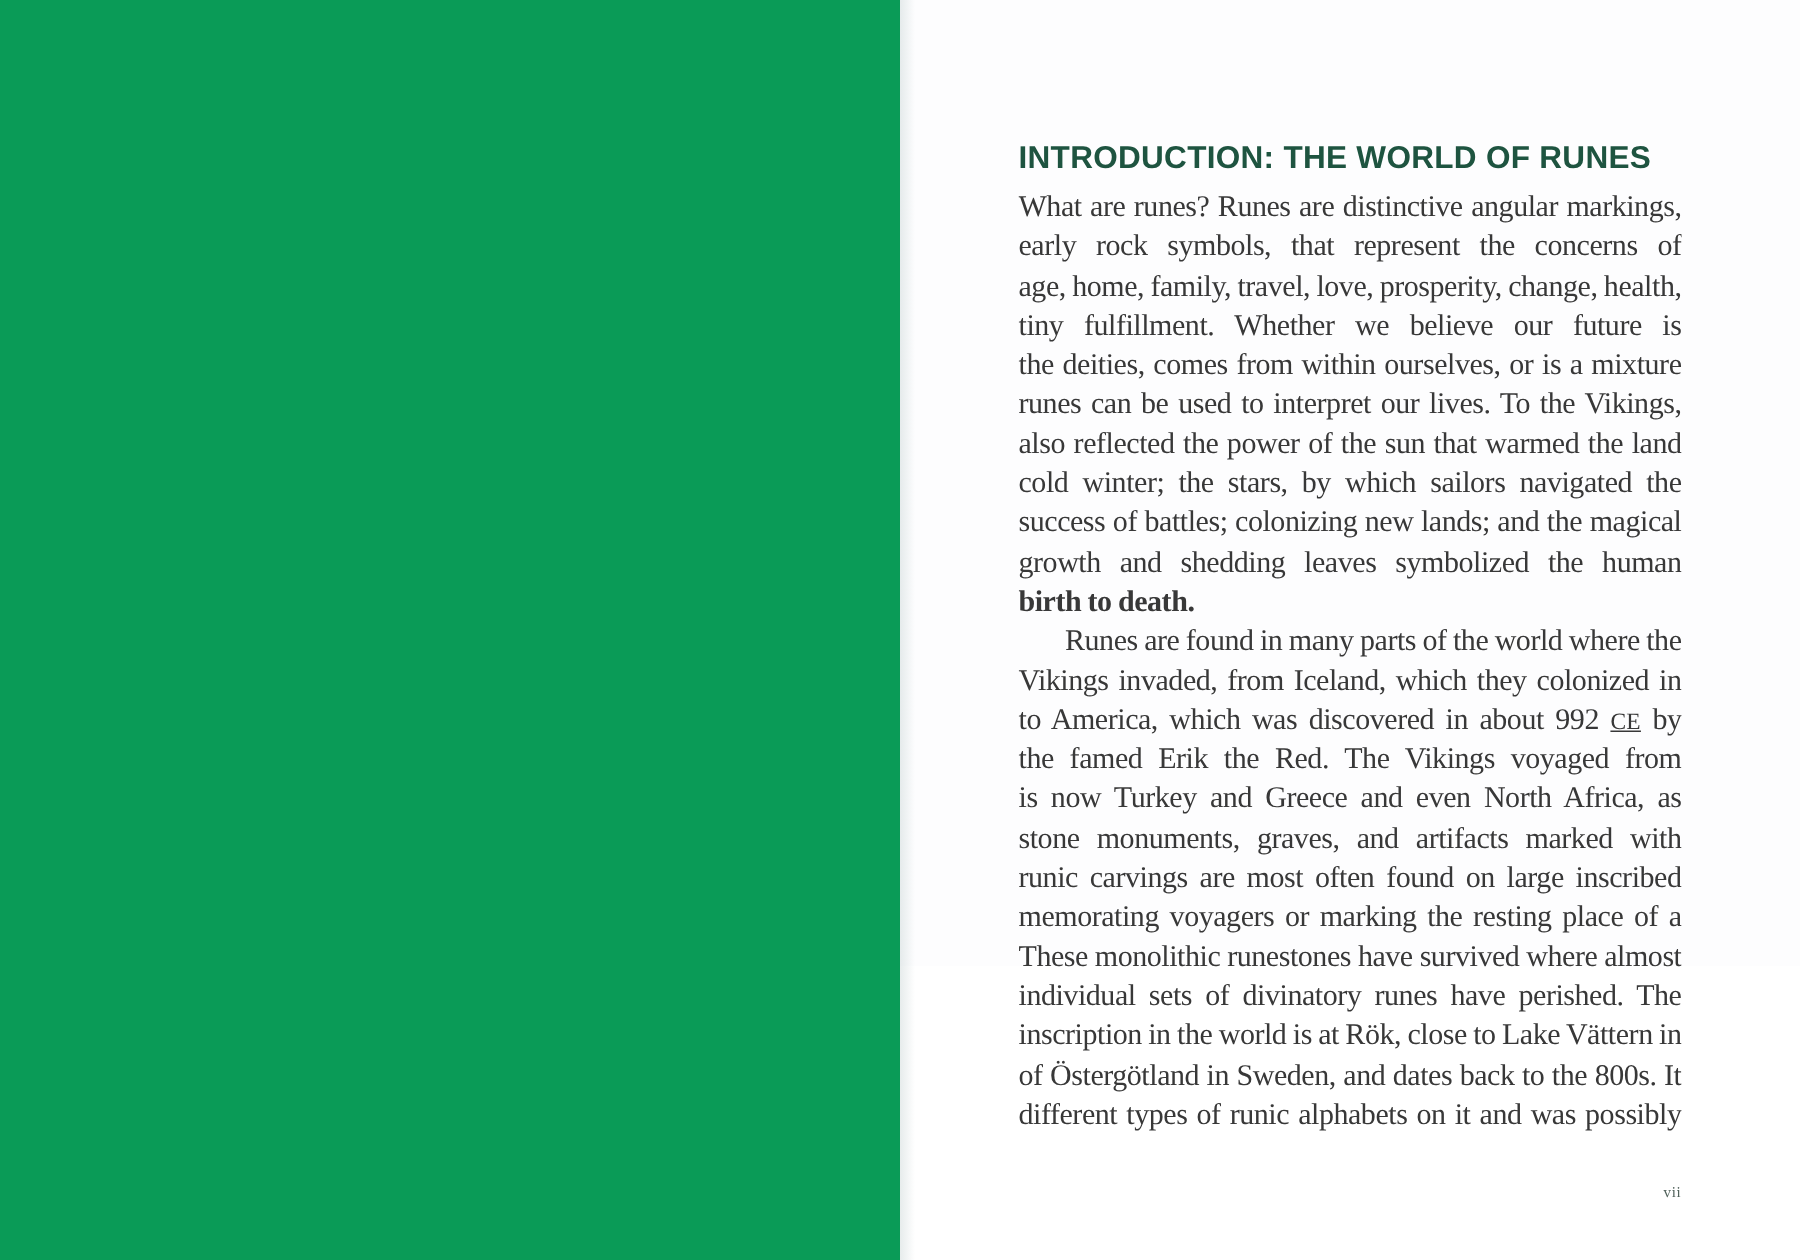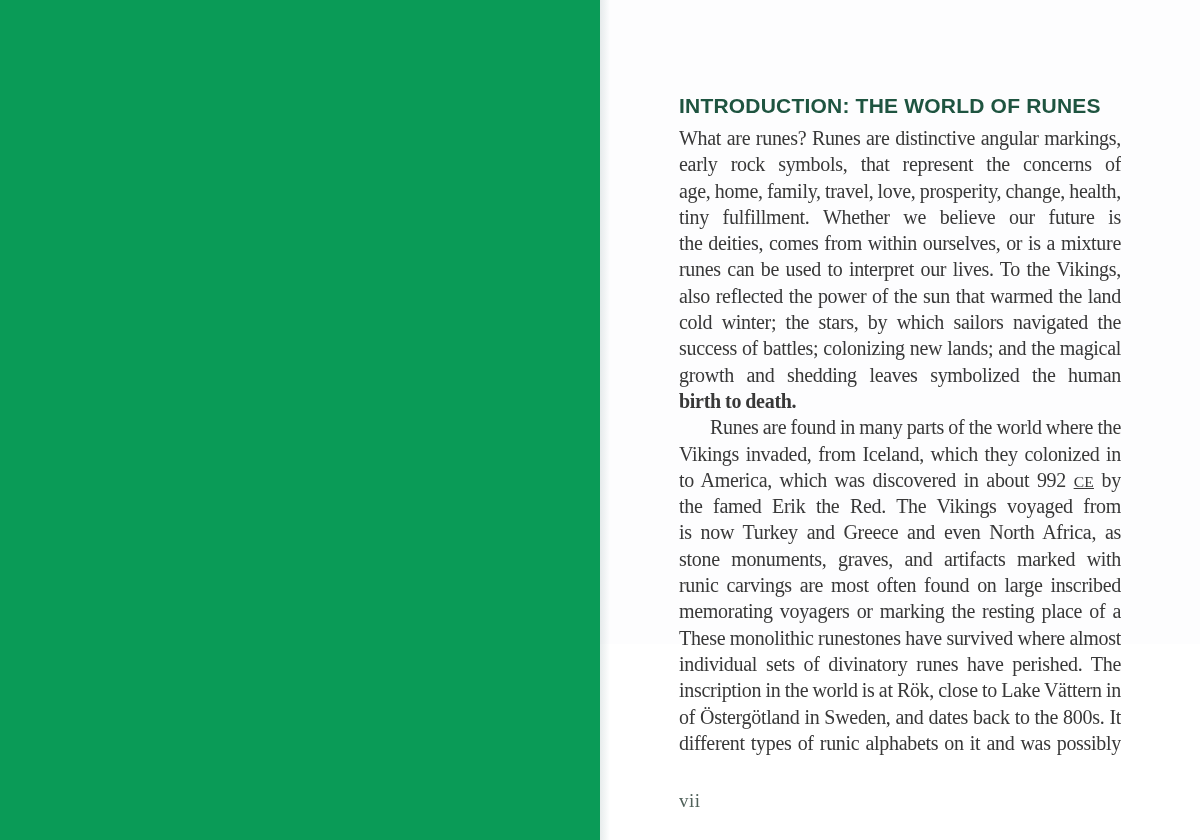--- a/index.html
+++ b/index.html
@@ -59,22 +59,22 @@
     text-align: left;
     text-align-last: left;
     font-weight: bold;
   }
   .body-text .line.indent { text-indent: 31px; }
   .body-text .sc { font-size: 0.78em; letter-spacing: 0.2px; text-decoration: underline; }
 
   .folio {
     position: absolute; left: 79px; top: 790px;
     width: 442px;
-    text-align: left;
-    font-size: 19px;
+    text-align: right;
+    font-size: 10px;
     letter-spacing: 0.5px;
     color: var(--folio-color, #51625b);
   }
 </style>
 </head>
 <body>
 
 <div class="spread">
 
   <div class="left-page"></div>

